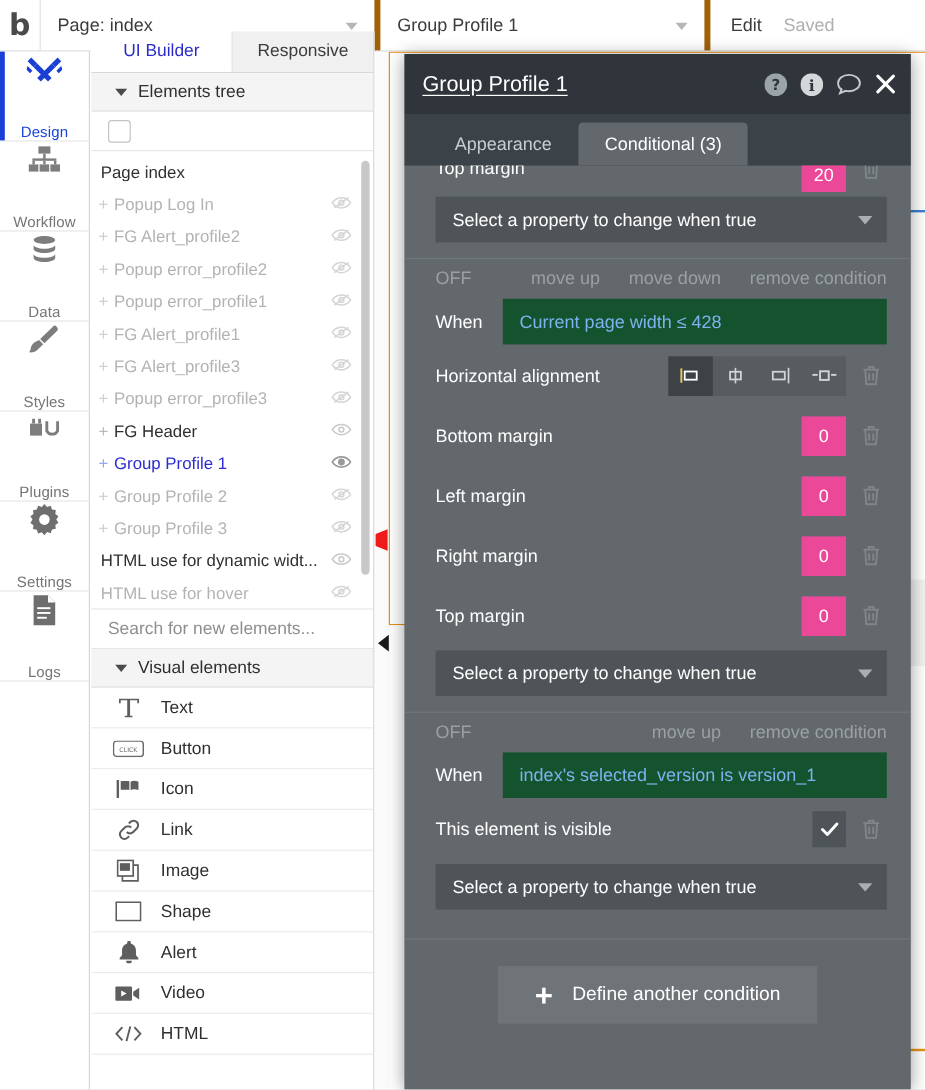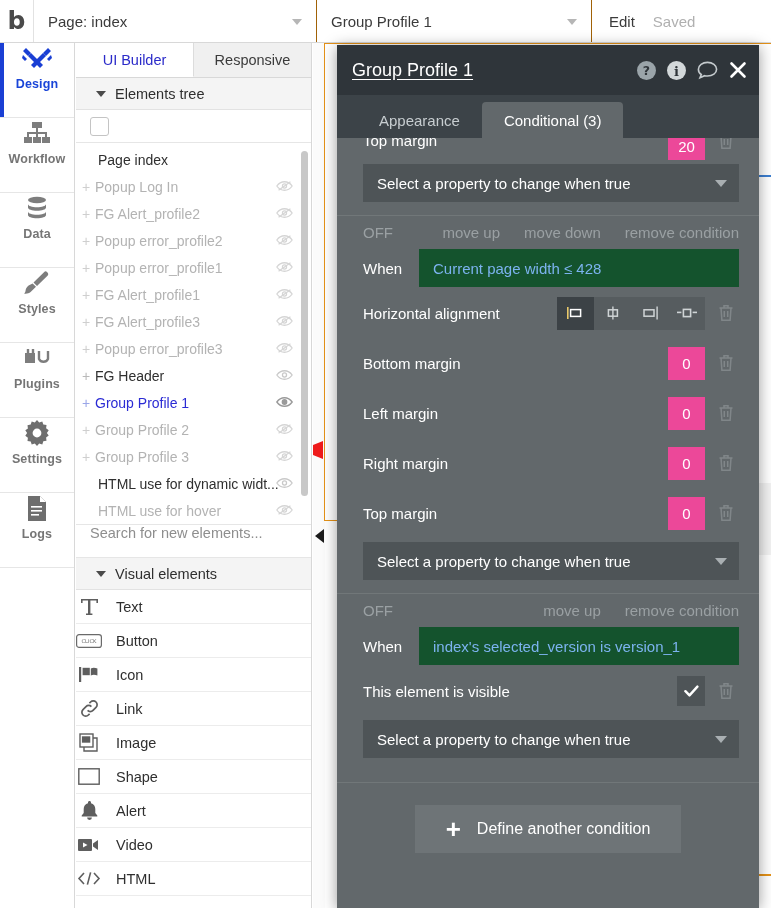--- a/index.html
+++ b/index.html
@@ -21,21 +21,21 @@
     width: 34px; display: flex; align-items: center; justify-content: center;
     border-right: 1px solid #e2e2e2;
   }
   .logo-b {
     font-family: "DejaVu Sans", sans-serif;
     font-size: 25px; font-weight: 700; color: #4a4a4a; line-height: 1;
     position: relative; top: -1px;
   }
   .tb-select {
     display: flex; align-items: center; position: relative;
-    border-right: 1px solid #a16207; padding: 0 14px;
+    border-right: 5px solid #a16207; padding: 0 14px;
     font-size: 15px; color: #3b3b3b; cursor: pointer;
   }
   .tb-select.page { width: 283px; }
   .tb-select.elem { width: 275px; }
   .tb-caret {
     position: absolute; right: 14px; top: 50%; margin-top: -2px;
     width: 0; height: 0;
     border-left: 5px solid transparent; border-right: 5px solid transparent;
     border-top: 6px solid #b6b6b6;
   }
@@ -46,36 +46,35 @@
   .tb-edit { color: #3b3b3b; cursor: pointer; }
   .tb-saved { color: #b0b0b0; }
 
   
   .rail {
     position: absolute; top: 43px; left: 0; width: 75px; bottom: 0;
     background: #fff; border-right: 1px solid #d8d8d8;
   }
   .rail-item {
     height: 75px; display: flex; flex-direction: column;
-    align-items: center; justify-content: flex-start; gap: 4px;
+    align-items: center; justify-content: space-between; gap: 4px;
     border-bottom: 1px solid #e6e6e6; cursor: pointer; position: relative;
     color: #757575;
-    font-weight: bold;
   }
   .rail-item.active { color: #1a45d8; }
   .rail-item.active::before {
     content: ""; position: absolute; left: 0; top: 0; bottom: 0; width: 4px;
     background: #1a3fd4;
   }
   .rail-label { font-size: 12.5px; letter-spacing: .1px; }
   .rail-ico { height: 30px; display: flex; align-items: center; }
 
   
   .panel {
-    position: absolute; top: 43px; left: 76px; width: 236px; bottom: 0;
+    position: absolute; top: 26px; left: 76px; width: 236px; bottom: 0;
     background: #fff; border-right: 1px solid #d8d8d8; overflow: hidden;
   }
   .panel-tabs { display: flex; height: 35px; border-bottom: 1px solid #d8d8d8; }
   .panel-tab {
     flex: 1; display: flex; align-items: center; justify-content: center;
     font-size: 14.5px; color: #3b3b3b; cursor: pointer;
     background: #f0f0f0; border-right: 1px solid #dcdcdc;
   }
   .panel-tab.active { background: #fff; color: #2b2bc9; border-bottom: 1px solid #fff; }
   .panel-tab:last-child { border-right: none; }
@@ -112,38 +111,38 @@
   .tree-row.sel { color: #2b2bd4; }
   .tree-row .plus {
     width: 12px; color: #b9b9b9; font-size: 14px; flex: 0 0 12px;
     margin-left: -8px; margin-right: 1px;
   }
   .tree-row.dim .plus { color: #cfcfcf; }
   .tree-row.sel .plus { color: #9aa6e8; }
   .tree-row .tlabel {
     flex: 1; white-space: nowrap; overflow: hidden; text-overflow: ellipsis;
   }
-  .tree-row.noplus { padding-left: 22px; }
+  .tree-row.noplus { padding-left: 8px; }
   .eye { position: absolute; right: 18px; top: 6px; width: 17px; height: 14px; }
 
   .tree-scroll {
     position: absolute; right: 3px; top: 8px; width: 7px; height: 345px;
     background: #c8c8c8; border-radius: 4px;
   }
 
   .search-row {
-    height: 34px; display: flex; padding-left: 14px;
+    height: 34px; display: flex; align-items: center; padding-left: 14px;
     font-size: 14.5px; color: #8e8e8e;
     border-top: 1px solid #e6e6e6; border-bottom: 1px solid #e6e6e6;
     cursor: text;
   }
 
   .ve-row {
     height: 34px; display: flex; align-items: center; gap: 14px;
-    font-size: 14.5px; color: #2f2f2f;
+    padding-left: 18px; font-size: 14.5px; color: #2f2f2f;
     border-bottom: 1px solid #ececec; cursor: pointer;
   }
   .ve-ico { width: 26px; display: flex; align-items: center; justify-content: center; color: #636363; }
 
   
   .canvas {
     position: absolute; top: 43px; left: 313px; right: 0; bottom: 0;
     background: #fbfbfb; overflow: hidden;
   }
   .canvas-sel {

